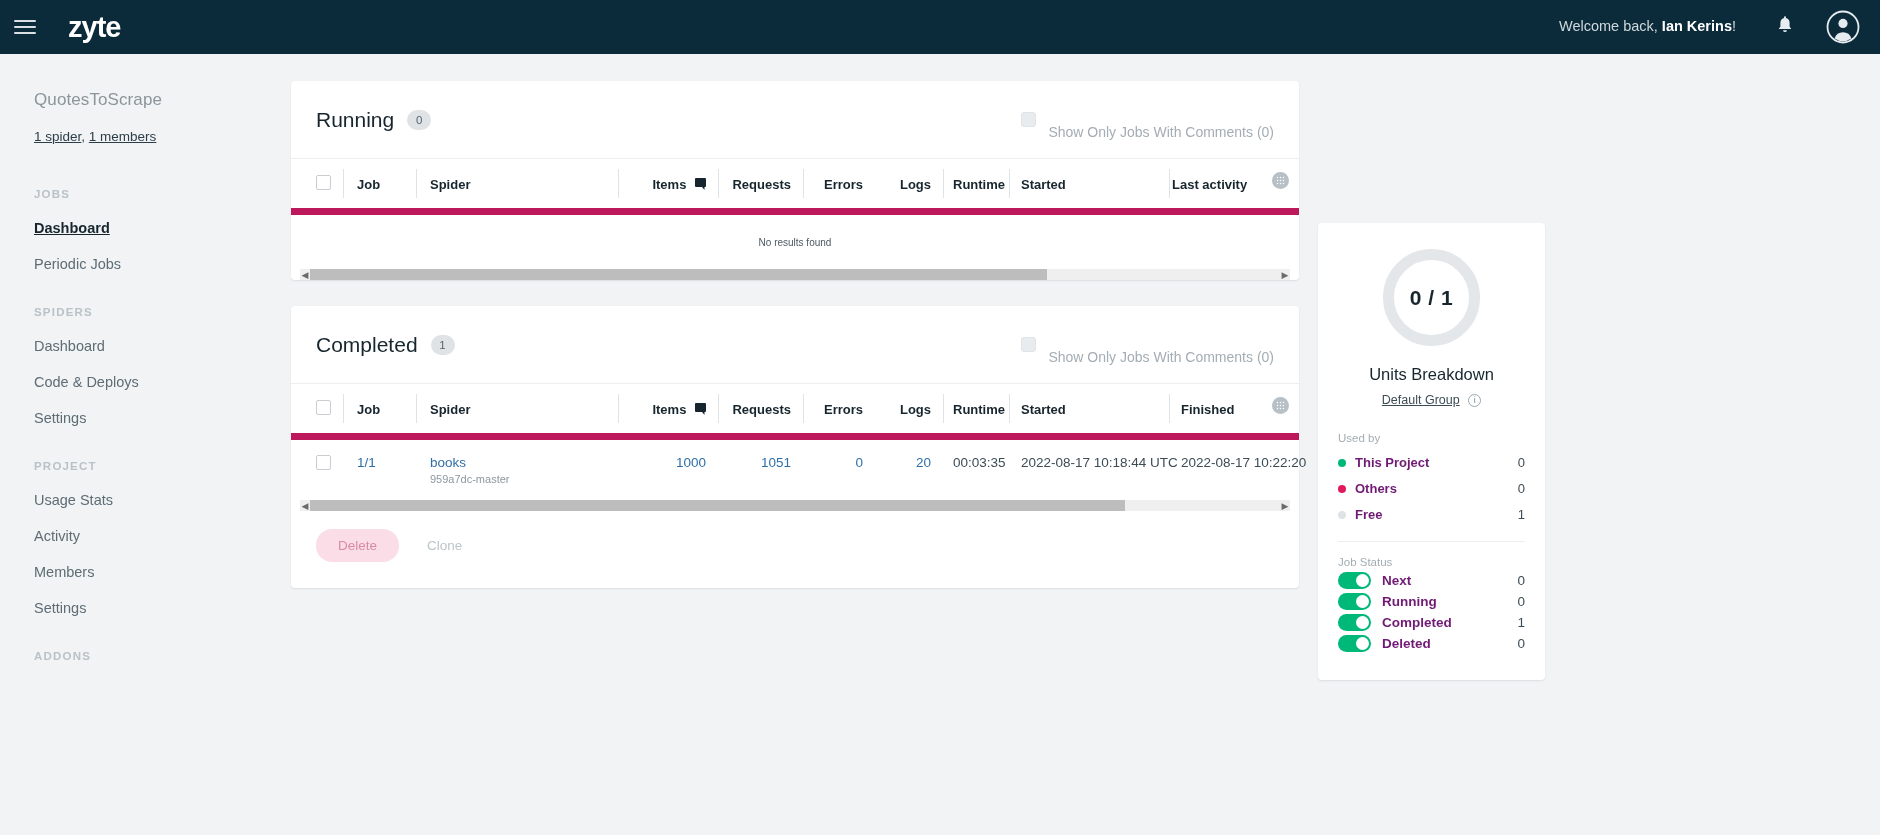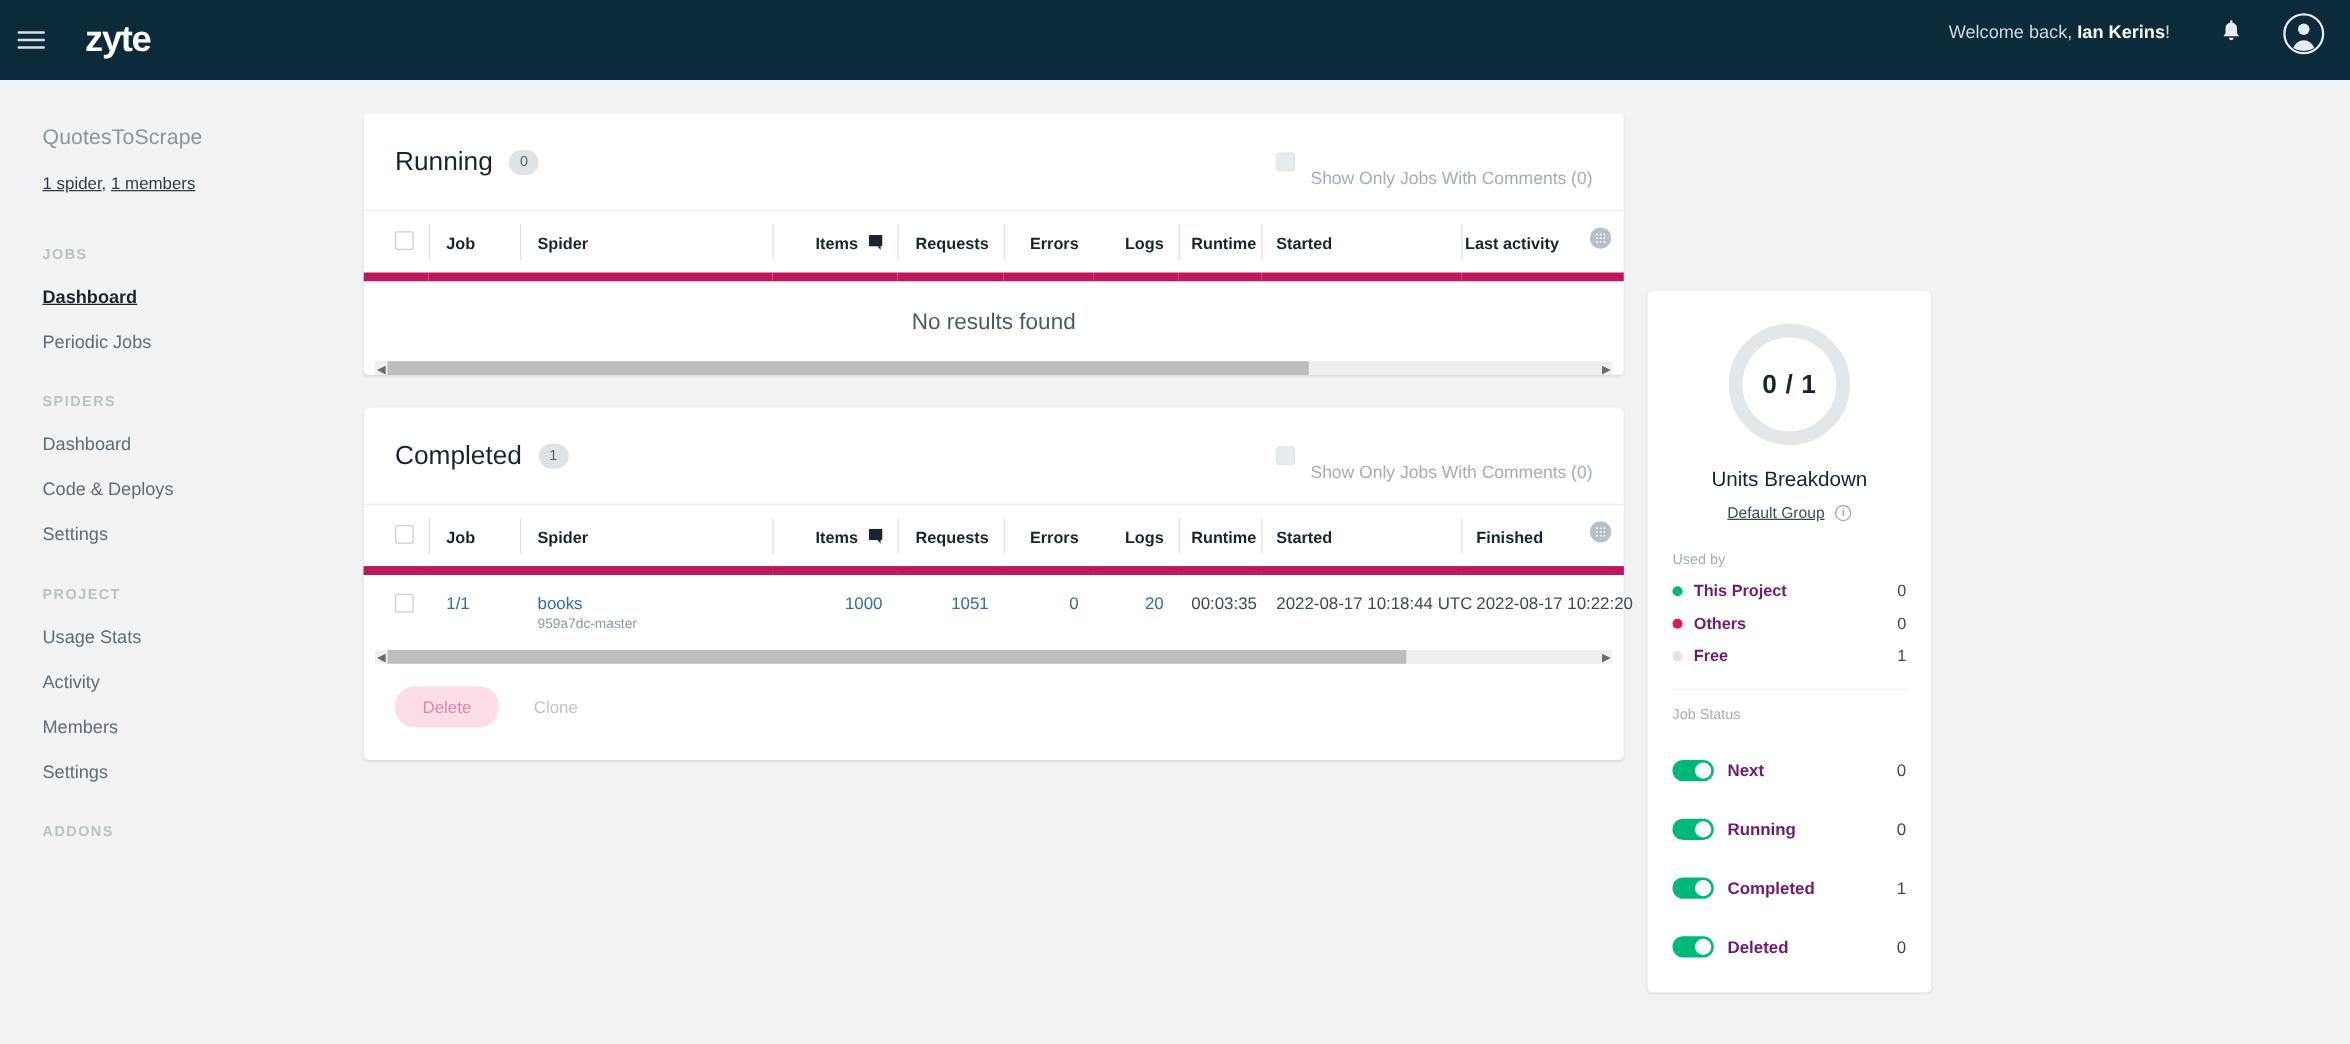--- a/index.html
+++ b/index.html
@@ -5,21 +5,21 @@
   * { box-sizing: border-box; margin: 0; padding: 0; }
   html, body {
     width: 1880px; height: 835px;
     font-family: "Liberation Sans", sans-serif;
     background: #f2f3f5;
     overflow: hidden;
   }
 
   
   .topbar {
-    height: 64px; width: 100%;
+    height: 54px; width: 100%;
     background: #0b2a3a;
     display: flex; align-items: center;
     position: relative;
   }
   .hamburger {
     margin-left: 14px; width: 28px; height: 28px;
     display: flex; flex-direction: column; justify-content: center;
     gap: 4px; cursor: pointer;
   }
   .hamburger span { display:block; height: 2px; background: #d9dfe3; width: 22px; border-radius:1px;}
@@ -115,21 +115,21 @@
   }
   td {
     font-size: 13.5px; color: #3c4c55; padding: 15px 0;
     vertical-align: top;
   }
   .num { text-align: right; padding-right: 12px; }
   th.num { text-align: right; padding-right: 12px; }
   .lnk { color: #2f6fa8; cursor: pointer; }
   .sub { display:block; font-size: 11px; color: #8c989f; margin-top: 3px; }
   .noresults {
-    text-align: center; font-size: 18px; color: #4c5a63; padding: 22px 0 21px;
+    text-align: center; font-size: 10px; color: #4c5a63; padding: 22px 0 21px;
   }
   .hscroll {
     display: flex; align-items: center; height: 11px;
     background: #efefef; margin: 0 9px;
   }
   .hs-arrow { font-size: 9px; color: #6b6b6b; width: 10px; text-align:center; flex:0 0 10px;}
   .hs-track { flex: 1; height: 11px; background: #efefef; position: relative; cursor: pointer;}
   .hs-thumb { position: absolute; left: 0; top: 0; height: 11px; background: #bdbdbd; }
   .card-actions { padding: 18px 25px 26px; display: flex; align-items: center; gap: 14px; }
   .btn-danger {
@@ -179,21 +179,21 @@
   .row-val { margin-left: auto; color: #3c4c55; font-weight: 400;}
   .divider { height: 1px; background: #eceef0; margin-top: 19px; }
   .toggle {
     width: 33px; height: 17px; border-radius: 9px; background: #00b878;
     position: relative; margin-right: 11px; flex: 0 0 33px; cursor: pointer;
   }
   .toggle::after {
     content:''; position:absolute; right: 2px; top: 2px;
     width: 13px; height: 13px; border-radius: 50%; background: #fff;
   }
-  .trow { display:flex; align-items:center; margin-top: 30px; font-size: 13.5px; }
+  .trow { display:flex; align-items:center; margin-top: 4px; font-size: 13.5px; }
 </style>
 </head>
 <body>
 
 <div class="topbar">
   <div class="hamburger">
     <span></span>
       <span></span>
       <span></span>
   </div>

